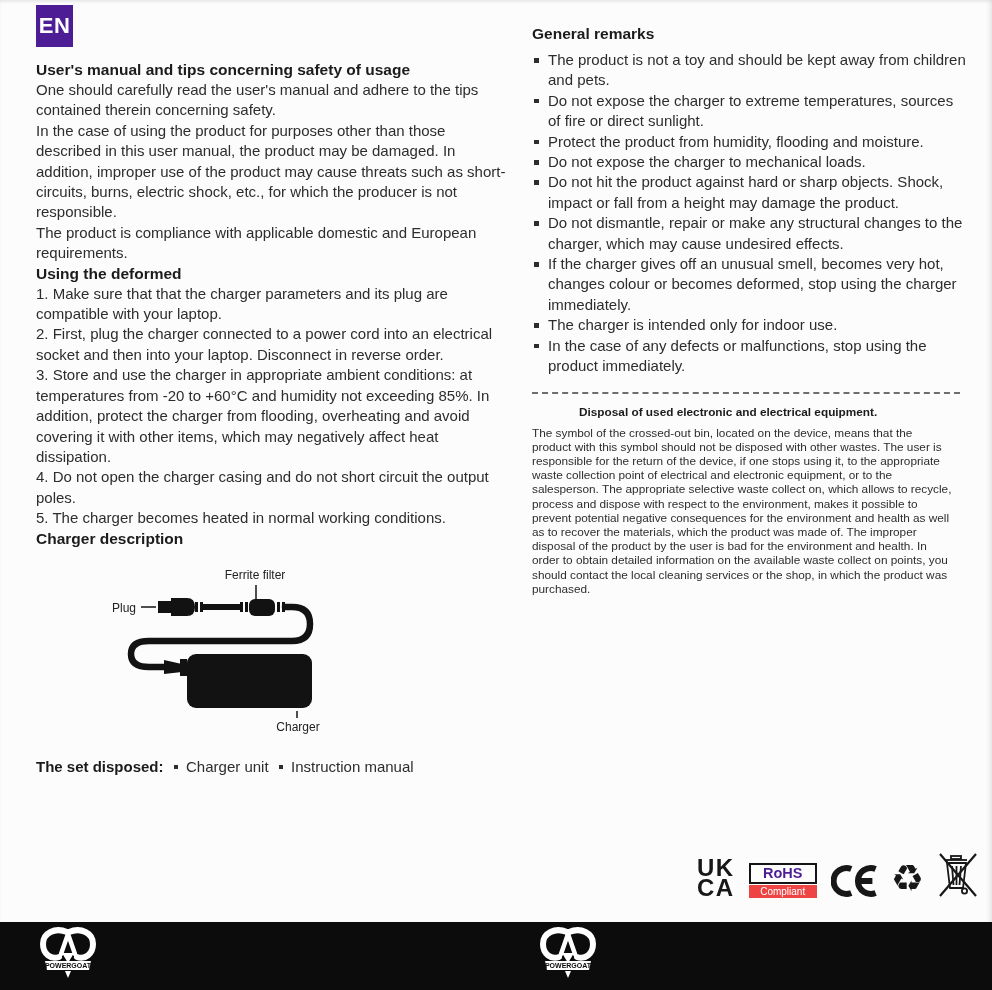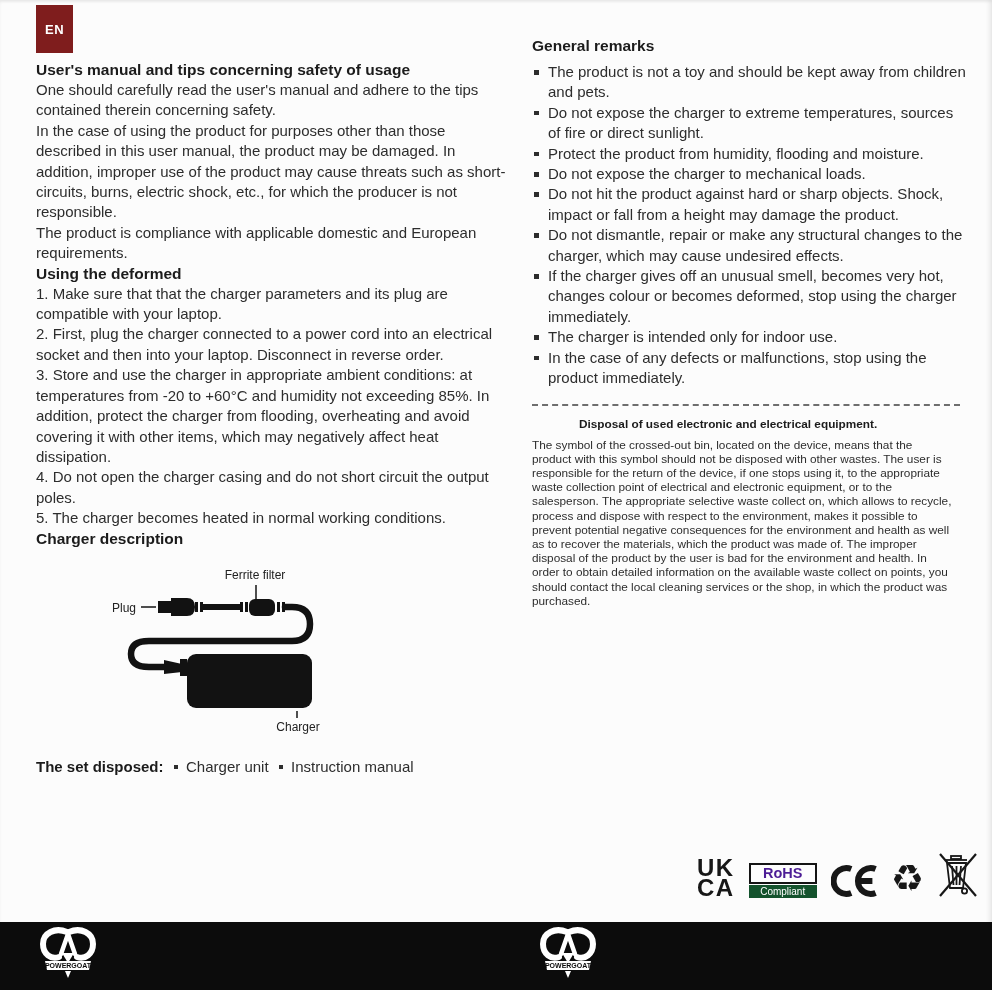--- a/index.html
+++ b/index.html
@@ -4,26 +4,26 @@
 <style>
   html,body{margin:0;padding:0;background:#e8e8e8;}
   .page{
     position:relative;width:992px;height:990px;margin:0 auto;
     background:#fcfcfc;overflow:hidden;
     font-family:"Liberation Sans","DejaVu Sans",sans-serif;
     color:#2d2d2d;
     box-shadow:inset -3px 0 4px rgba(0,0,0,0.07), inset 0 2px 3px rgba(0,0,0,0.05);
   }
   .lang-badge{
-    position:absolute;left:36px;top:5px;width:37px;height:48px;
-    background:#7f1d1d;color:#ffffff;font-weight:bold;font-size:13px;
+    position:absolute;left:36px;top:5px;width:37px;height:42px;
+    background:#4c1d95;color:#ffffff;font-weight:bold;font-size:22px;
     display:flex;align-items:center;justify-content:center;letter-spacing:0.5px;
   }
   .col-left{position:absolute;left:36px;top:60px;width:470px;font-size:15px;line-height:20.4px;}
-  .col-right{position:absolute;left:532px;top:36px;width:434px;font-size:15px;line-height:20.4px;}
+  .col-right{position:absolute;left:532px;top:24px;width:434px;font-size:15px;line-height:20.4px;}
   h2.section{font-size:15.5px;font-weight:bold;color:#1b1b1b;margin:0;line-height:20px;}
   .safety-heading{margin-bottom:9px;}
   .para{margin:0;white-space:pre-line;}
   .using-heading{margin-top:13px;margin-bottom:7px;}
   .charger-heading{margin-top:14px;}
   .diagram{position:relative;margin-top:6px;height:198px;}
   .diagram svg{position:absolute;left:20px;top:0;}
   .diagram text{font-family:"Liberation Sans","DejaVu Sans",sans-serif;font-size:12px;fill:#222222;}
   .set-line{margin-top:4px;}
   .set-label{font-weight:bold;color:#1b1b1b;}
@@ -36,21 +36,21 @@
   .divider{margin-top:15px;width:428px;border-top:2px dashed #6e6e6e;height:0;}
   .disposal-heading{font-size:11.8px;font-weight:bold;color:#1b1b1b;margin-top:11px;line-height:15px;padding-left:47px;}
   .disposal-text{font-size:11.8px;line-height:14.2px;margin-top:6px;width:422px;}
   .certs{
     position:absolute;left:697px;top:844px;width:270px;height:54px;
     display:flex;align-items:flex-end;gap:14px;
   }
   .ukca{font-weight:bold;font-size:24px;line-height:20px;letter-spacing:1.5px;color:#171717;}
   .rohs{width:68px;text-align:center;flex:none;}
   .rohs-top{border:2.5px solid #141414;font-weight:bold;font-size:14.5px;line-height:17px;padding:0 2px;background:#fdfdfd;color:#4c1d95;}
-  .rohs-bot{background:#14532d;color:#ffffff;font-size:10px;line-height:13px;margin-top:1.5px;}
+  .rohs-bot{background:#ef4444;color:#ffffff;font-size:10px;line-height:13px;margin-top:1.5px;}
   .ce{flex:none;display:flex;align-items:center;}
   .recycle{font-family:"DejaVu Sans",sans-serif;font-size:37px;line-height:38px;color:#171717;flex:none;}
   .weee{flex:none;display:flex;align-items:center;}
   .footer-bar{position:absolute;left:0;top:922px;width:992px;height:68px;background:#0c0c0c;}
   .goat{position:absolute;top:5px;width:64px;height:56px;}
   .goat-one{left:36px;}
   .goat-two{left:536px;}
   .goat text{font-family:"Liberation Sans","DejaVu Sans",sans-serif;}
 </style>
 </head>

